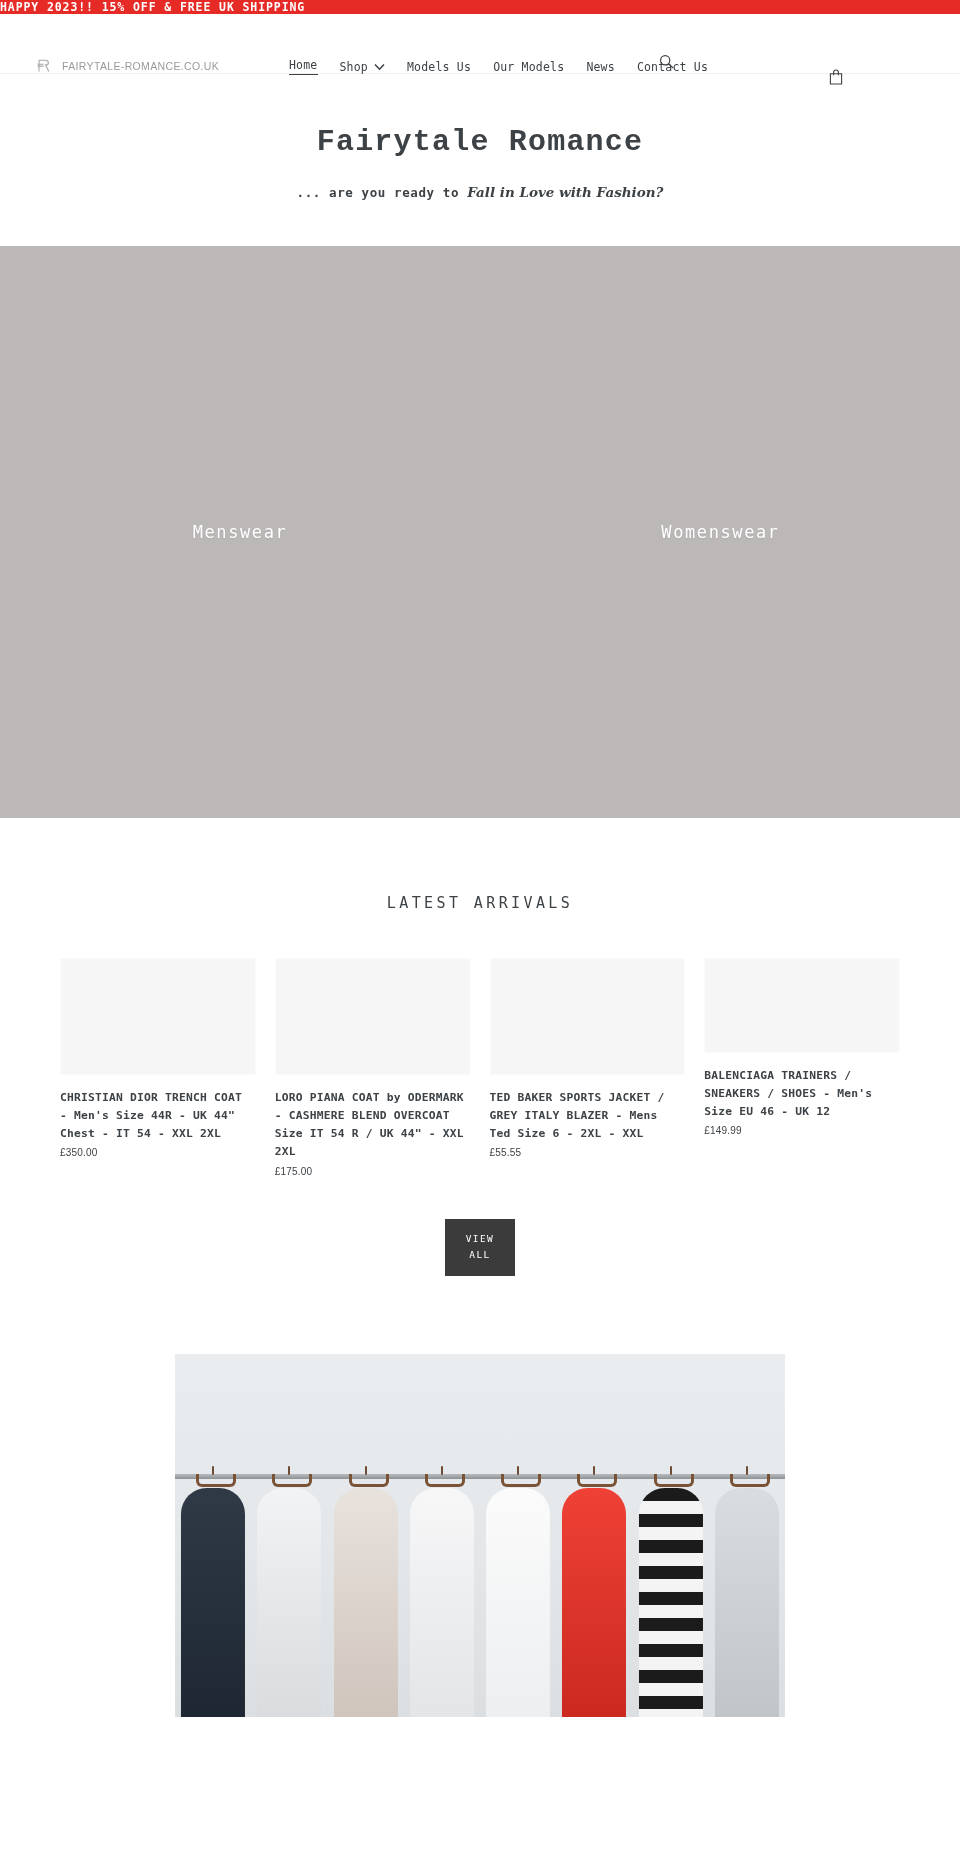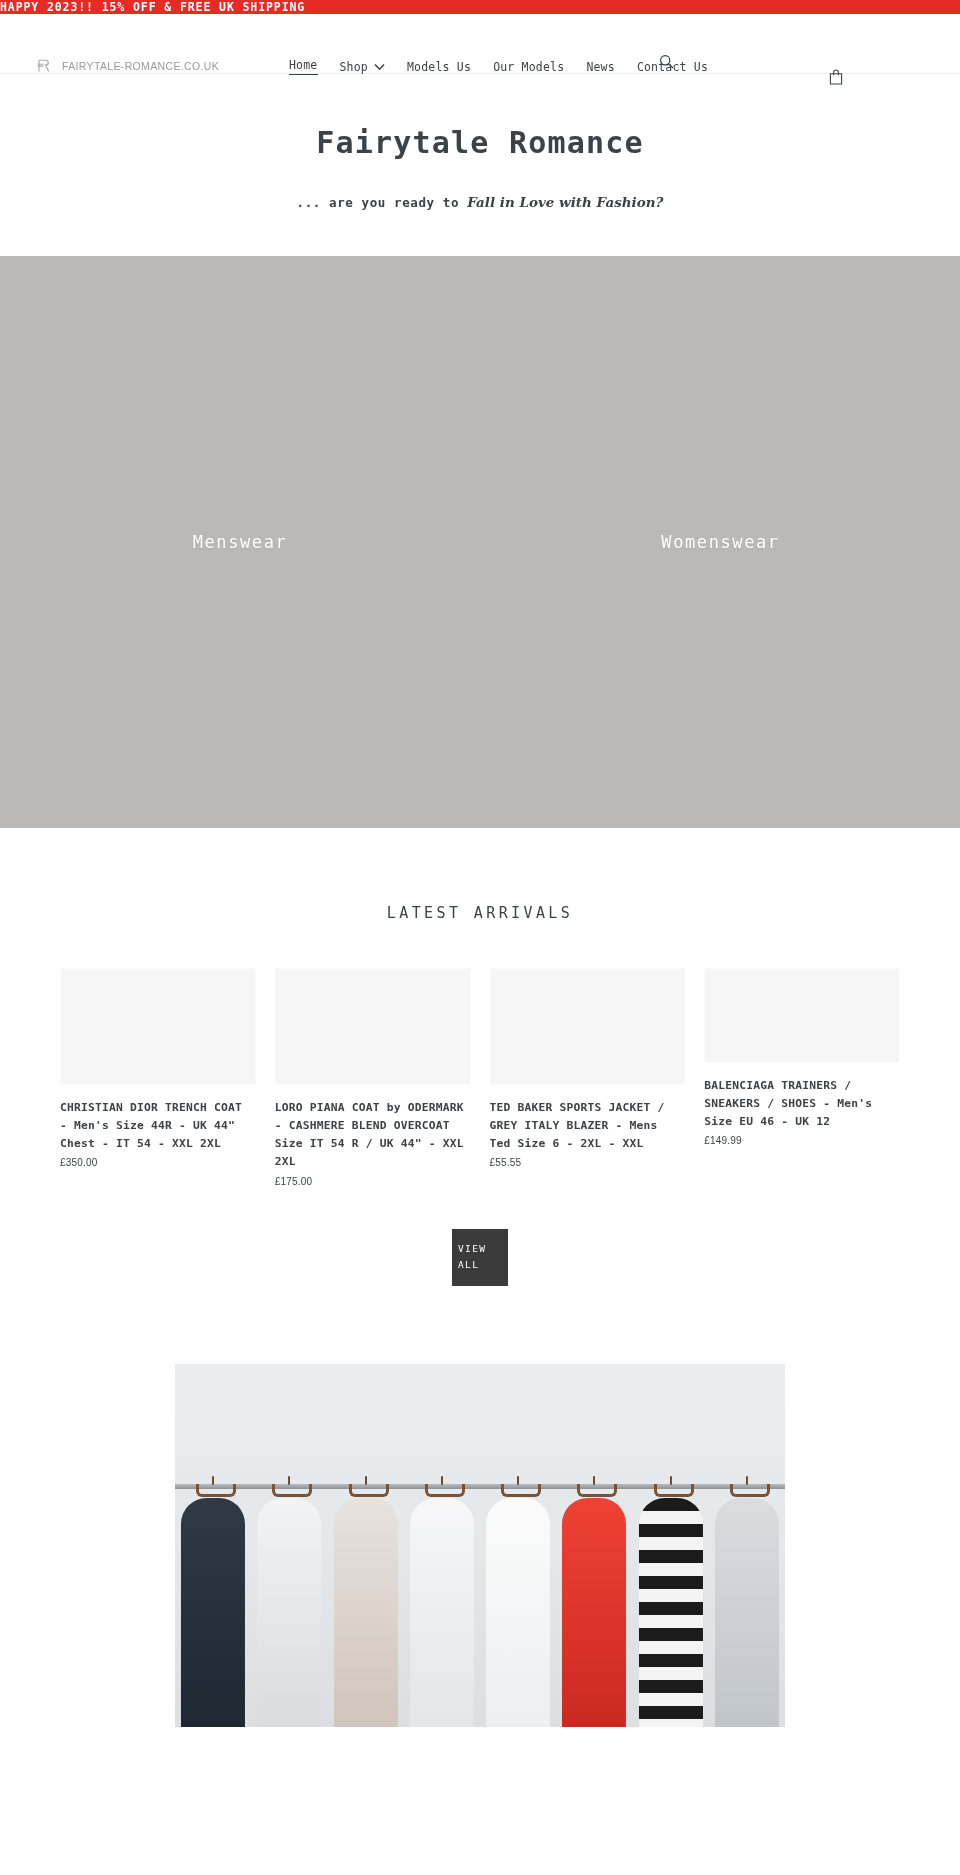--- a/index.html
+++ b/index.html
@@ -104,23 +104,24 @@
     padding-top: 50px;
     padding-bottom: 46px;
     text-align: center;
   }
   .hero-title {
     font-size: 30px;
     font-weight: 700;
     letter-spacing: 1.2px;
     color: #3d4246;
     line-height: 1.25;
+    font-family: Liberation Mono, monospace;
   }
   .hero-sub {
-    margin-top: 32px;
+    margin-top: 22px;
     font-size: 12.5px;
     font-weight: 700;
     letter-spacing: 0.6px;
     color: #3d4246;
   }
   .hero-sub .fancy {
     font-family: "DejaVu Serif", "Liberation Serif", serif;
     font-style: italic;
     font-weight: 700;
     letter-spacing: 0px;
@@ -198,30 +199,30 @@
     color: #3d4246;
     letter-spacing: 0.2px;
   }
 
   .viewall-wrap {
     margin-top: 42px;
     display: flex;
     justify-content: center;
   }
   .viewall-btn {
-    width: 56px;
+    width: 70px;
     padding: 12px 6px;
     background: #3b3b3b;
     color: #ffffff;
     border: none;
     font-family: "DejaVu Sans Mono", "Liberation Mono", monospace;
     font-size: 9.5px;
     letter-spacing: 1.4px;
     line-height: 1.75;
-    text-align: left;
+    text-align: center;
     cursor: pointer;
   }
 
   
   .feature {
     margin-top: 78px;
     padding: 0 175px;
   }
   .feature-img {
     width: 100%;

